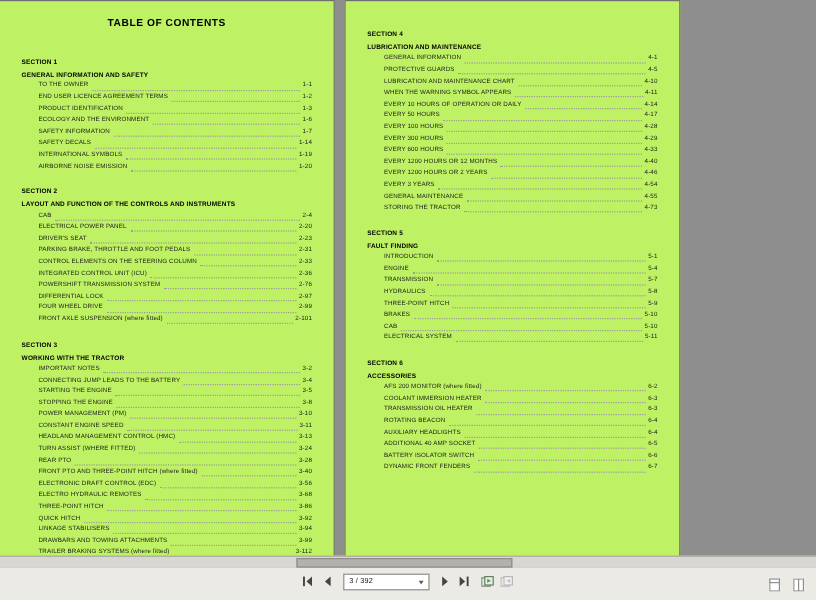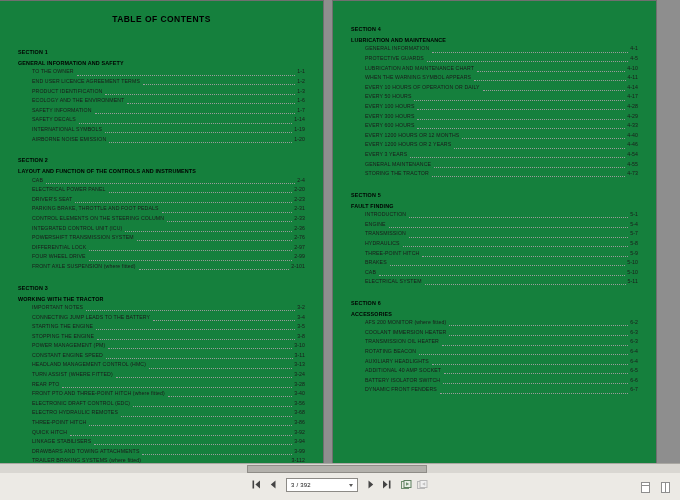--- a/index.html
+++ b/index.html
@@ -15,22 +15,22 @@
   .viewer{
     position:absolute;left:0;top:0;width:680px;height:472px;
     background:#8e8e8e;
   }
   .pages{
     position:absolute;left:0;top:0;
     display:flex;gap:8px;
   }
   .page{
     position:relative;
-    width:325px;height:468px;
-    background:#15803d;
+    width:280px;height:468px;
+    background:#bef264;
     border:1px solid #6f6f6f;
     box-sizing:border-box;
     overflow:hidden;
   }
   .page.left{margin-left:-1px;}
   .page-inner{position:absolute;left:0;top:0;right:0;bottom:0;padding:0 18px;}
 
   .doc-title{
     text-align:center;
     font-size:8.5px;

